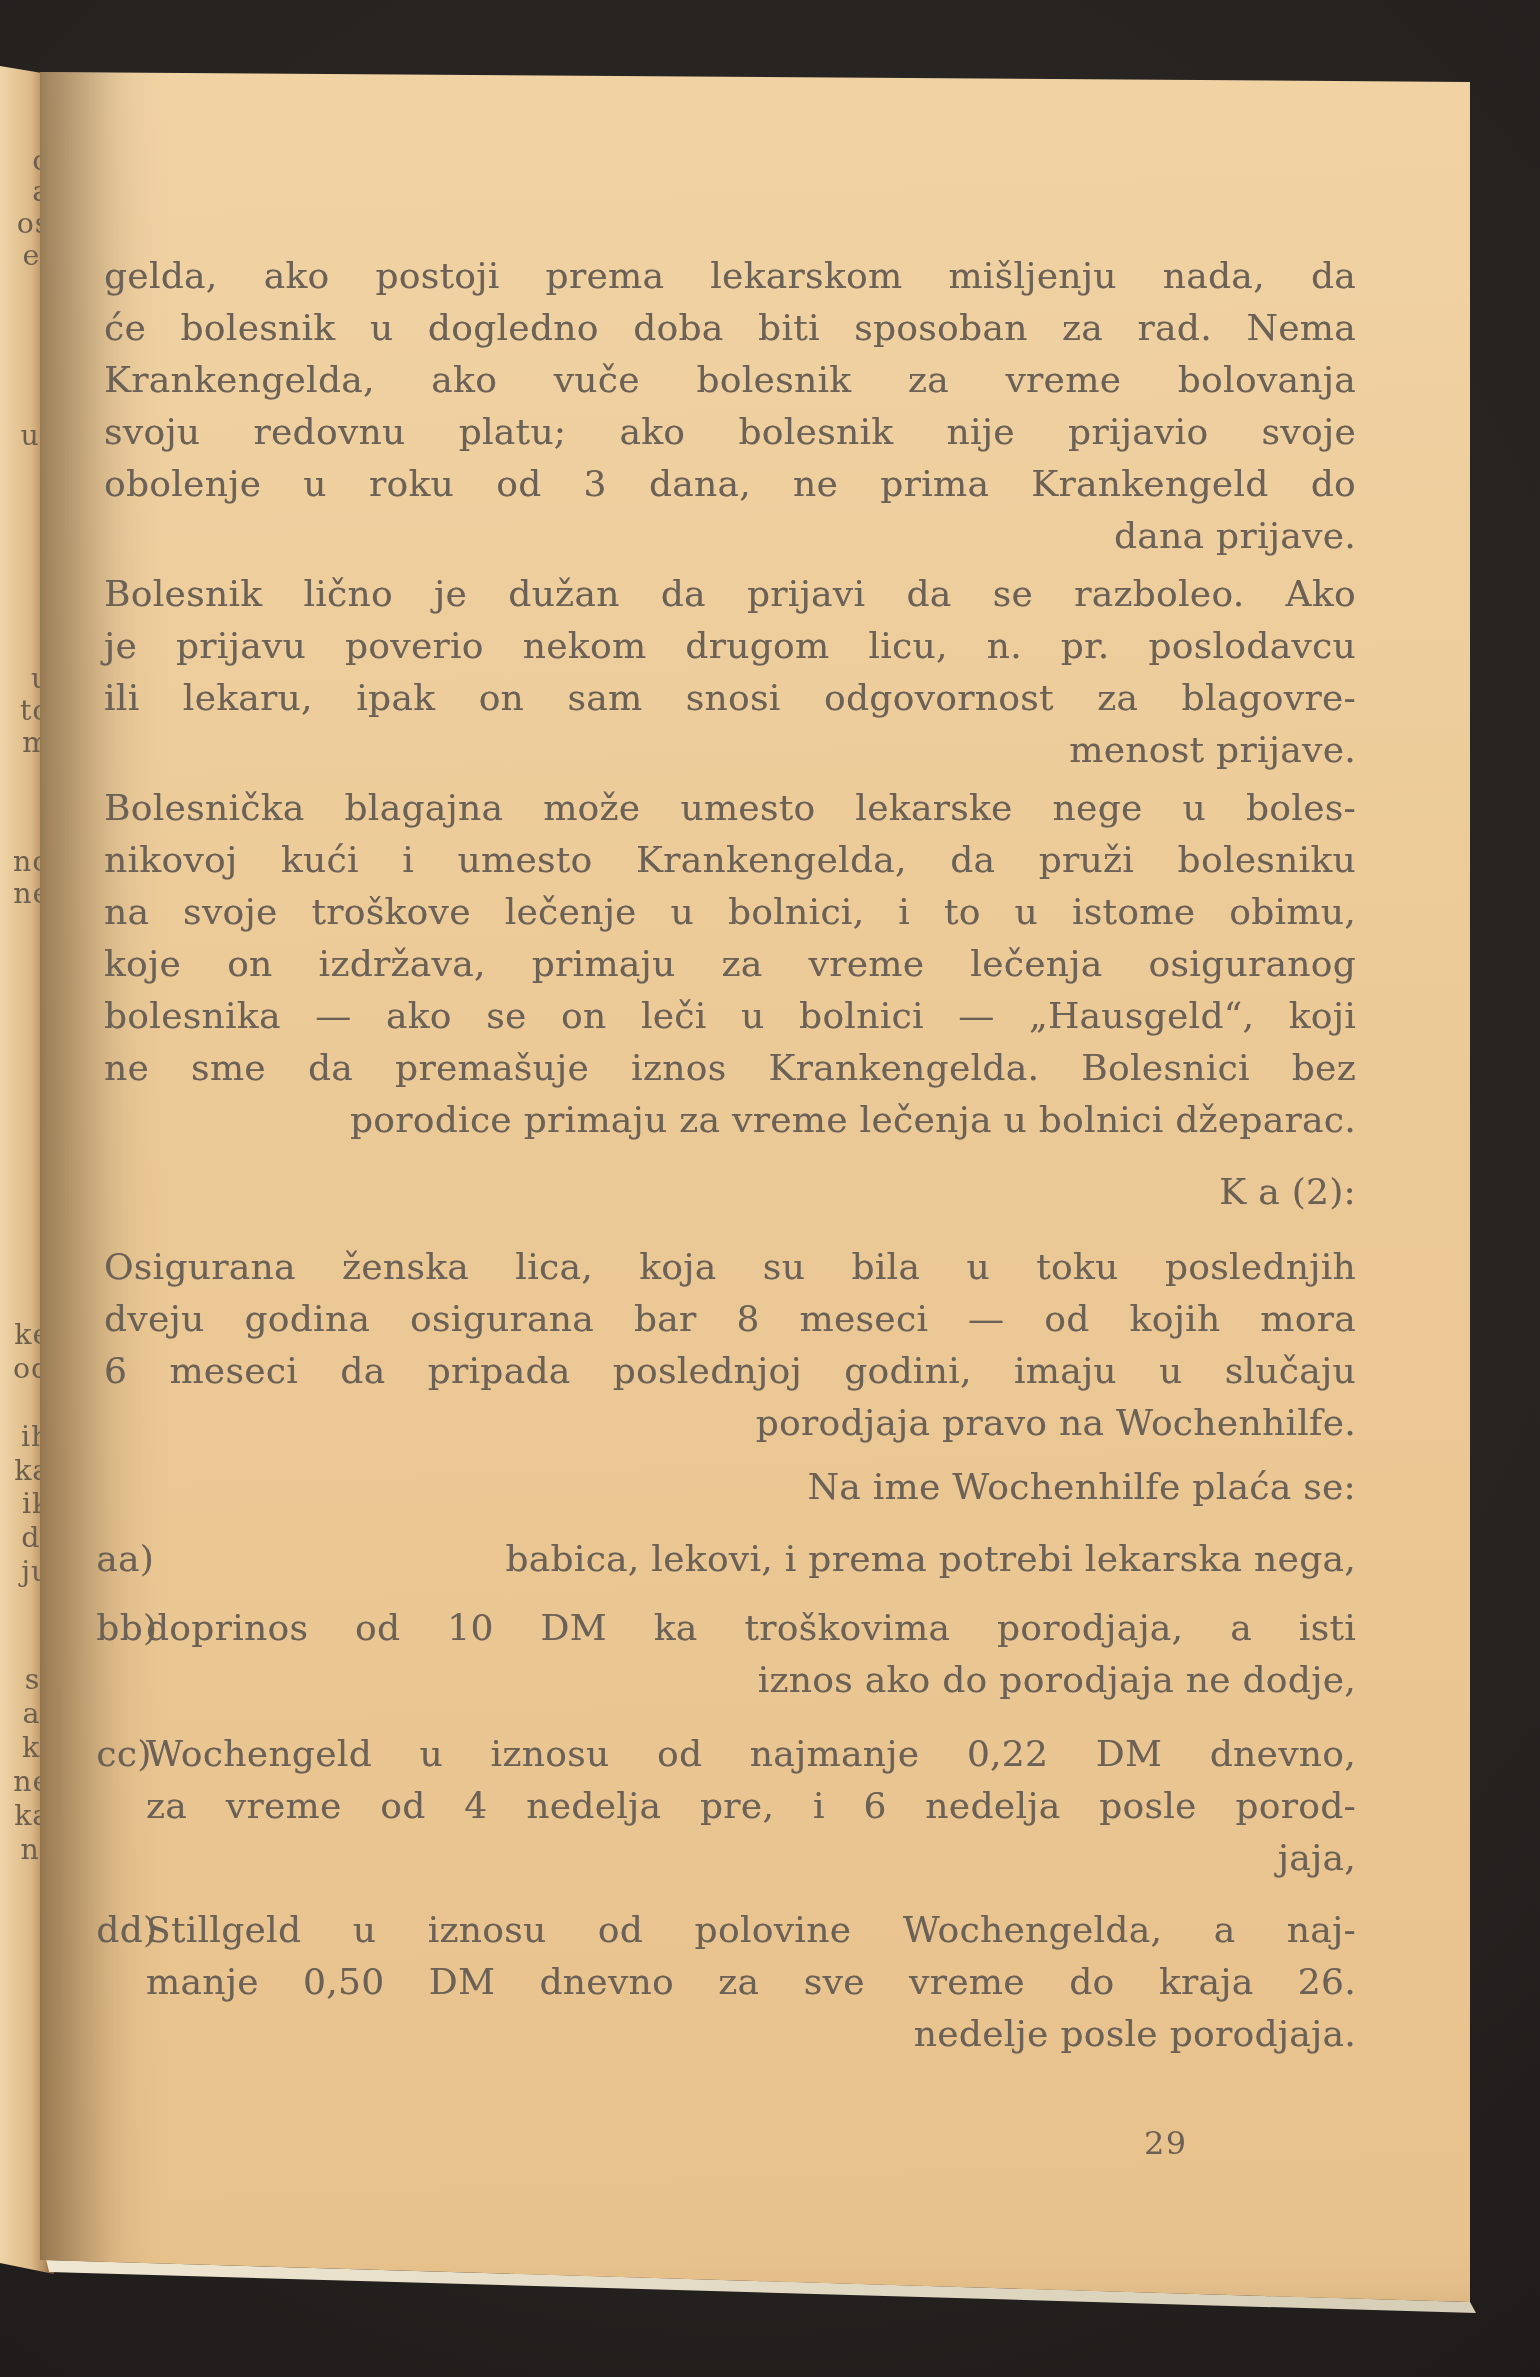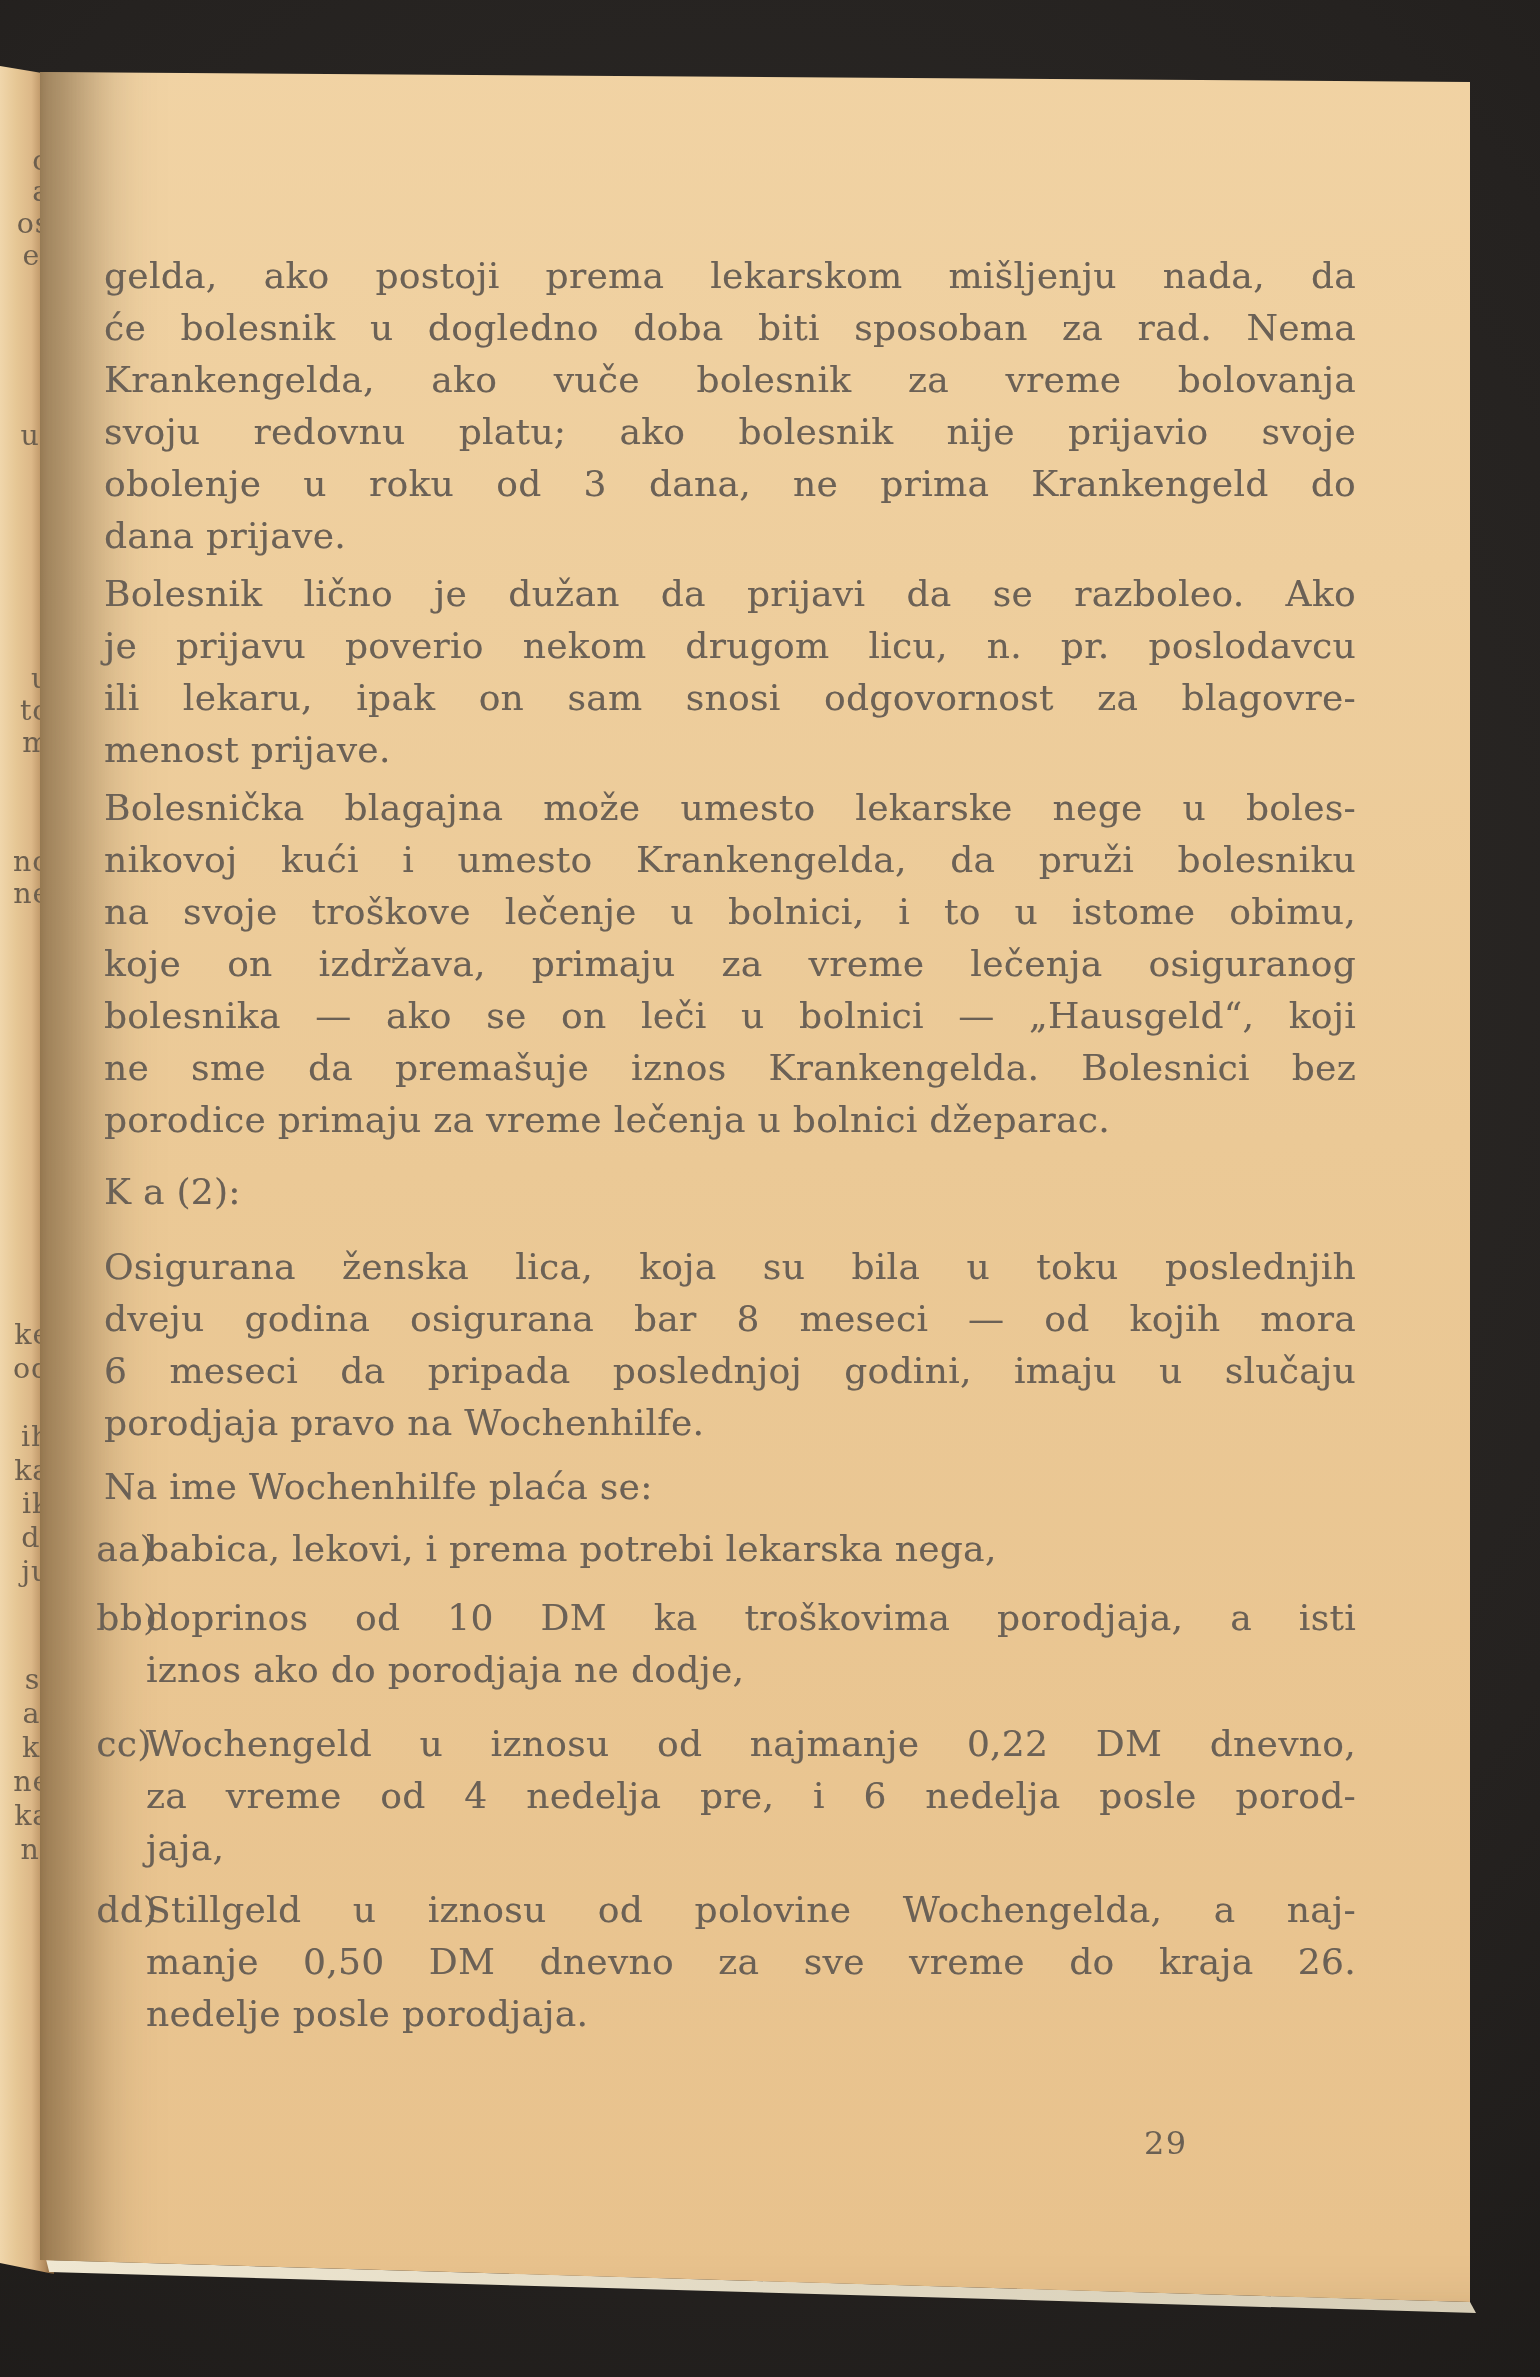--- a/index.html
+++ b/index.html
@@ -37,24 +37,24 @@
     clip-path:polygon(6.2px 2260px, 1430px 2302px, 1436px 2313px, 9.2px 2272px);
     background:linear-gradient(90deg,#efe7d2,#d6cdb6);
   }
   .text-col {
     position:absolute; left:64px; top:250px; width:1252px;
     font-size:36px; color:#6b6156; letter-spacing:0.3px;
     text-shadow:0.2px 0.3px 0.5px rgba(100,88,72,0.35);
   }
   .line { height:52px; line-height:52px; }
   .just { text-align:justify; text-align-last:justify; }
-  .end  { text-align:left; }
+  .end  { text-align:right; }
   .mt8  { margin-top:6.2px; }
   .mt15 { margin-top:11.6px; }
-  .mt18 { margin-top:10px; }
+  .mt18 { margin-top:20px; }
   .mt22 { margin-top:17px; }
   .mt26 { margin-top:20px; }
   .mt29 { margin-top:22.3px; }
   .mb30 { margin-bottom:23px; }
   .li { position:relative; padding-left:42px; }
   .li .li-label { position:absolute; left:-7.7px; top:0; height:52px; line-height:52px; }
   .pagenum {
     position:absolute; left:1104px; top:2120px; height:46px; line-height:46px;
     font-size:32px; color:#6b6053; letter-spacing:1.5px;
   }

